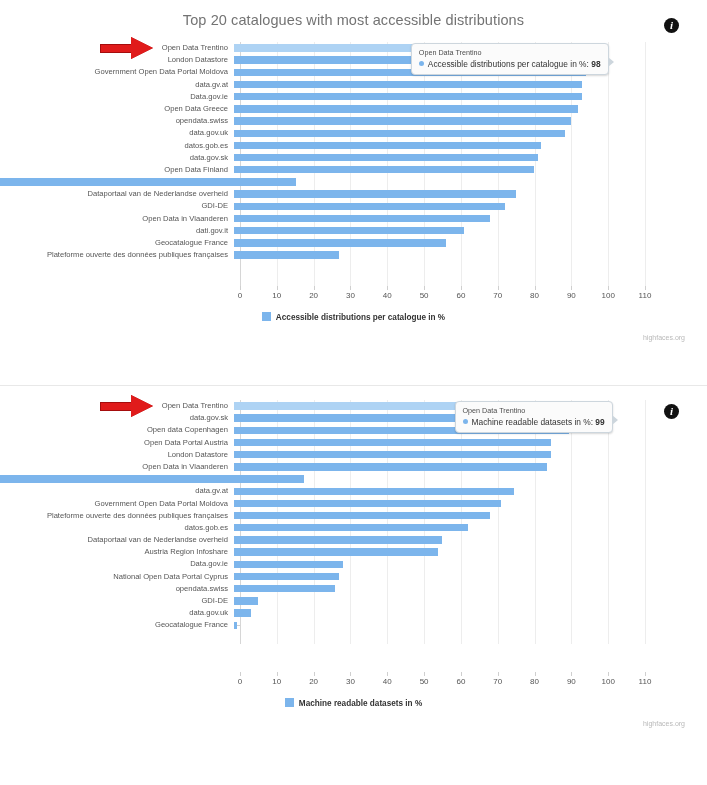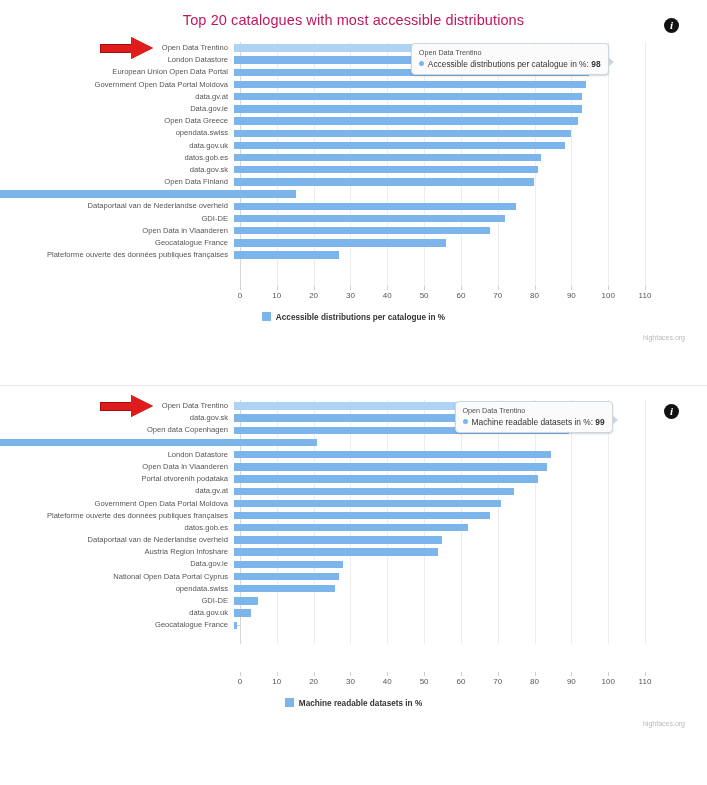--- a/index.html
+++ b/index.html
@@ -44,21 +44,21 @@
     font-weight: bold;
     font-size: 11px;
     line-height: 15px;
     text-align: center;
   }
 
   .chart-title {
     text-align: center;
     font-size: 14.5px;
     font-weight: normal;
-    color: #be185d;
+    color: #737373;
     padding-top: 12px;
     letter-spacing: 0.1px;
   }
 
   .plot {
     position: relative;
     margin-top: 14px;
     height: 256px;
   }
 
@@ -277,27 +277,20 @@
             </div>
           </div>
           <div class="row">
             <div class="cat-label">London Datastore</div>
             <div class="tickmark" style="top: 6.1px;"></div>
             <div class="bar-area">
               <div class="bar" style="width: 357.136px;"></div>
             </div>
           </div>
           <div class="row">
-            <div class="cat-label">European Union Open Data Portal</div>
-            <div class="tickmark" style="top: 6.1px;"></div>
-            <div class="bar-area">
-              <div class="bar" style="width: 355.295px;"></div>
-            </div>
-          </div>
-          <div class="row">
             <div class="cat-label">Government Open Data Portal Moldova</div>
             <div class="tickmark" style="top: 6.1px;"></div>
             <div class="bar-area">
               <div class="bar" style="width: 351.614px;"></div>
             </div>
           </div>
           <div class="row">
             <div class="cat-label">data.gv.at</div>
             <div class="tickmark" style="top: 6.1px;"></div>
             <div class="bar-area">
@@ -371,20 +364,27 @@
             <div class="tickmark" style="top: 6.1px;"></div>
             <div class="bar-area">
               <div class="bar" style="width: 270.614px;"></div>
             </div>
           </div>
           <div class="row">
             <div class="cat-label">Open Data in Vlaanderen</div>
             <div class="tickmark" style="top: 6.1px;"></div>
             <div class="bar-area">
               <div class="bar" style="width: 255.886px;"></div>
+            </div>
+          </div>
+          <div class="row">
+            <div class="cat-label">dati.gov.it</div>
+            <div class="tickmark" style="top: 6.1px;"></div>
+            <div class="bar-area">
+              <div class="bar" style="width: 230.114px;"></div>
             </div>
           </div>
           <div class="row">
             <div class="cat-label">Geocatalogue France</div>
             <div class="tickmark" style="top: 6.1px;"></div>
             <div class="bar-area">
               <div class="bar" style="width: 211.705px;"></div>
             </div>
           </div>
           <div class="row">
@@ -480,41 +480,41 @@
             </div>
           </div>
           <div class="row">
             <div class="cat-label">Open data Copenhagen</div>
             <div class="tickmark" style="top: 6.1px;"></div>
             <div class="bar-area">
               <div class="bar" style="width: 335.045px;"></div>
             </div>
           </div>
           <div class="row">
+            <div class="cat-label">Open Data Portal Austria</div>
             <div class="tickmark" style="top: 6.1px;"></div>
             <div class="bar-area">
               <div class="bar" style="width: 316.636px;"></div>
             </div>
           </div>
           <div class="row">
             <div class="cat-label">London Datastore</div>
             <div class="tickmark" style="top: 6.1px;"></div>
             <div class="bar-area">
               <div class="bar" style="width: 316.636px;"></div>
             </div>
           </div>
           <div class="row">
             <div class="cat-label">Open Data in Vlaanderen</div>
             <div class="tickmark" style="top: 6.1px;"></div>
             <div class="bar-area">
               <div class="bar" style="width: 312.955px;"></div>
             </div>
           </div>
           <div class="row">
-            <div class="cat-label">Portal otvorenih podataka</div>
             <div class="tickmark" style="top: 6.1px;"></div>
             <div class="bar-area">
               <div class="bar" style="width: 303.75px;"></div>
             </div>
           </div>
           <div class="row">
             <div class="cat-label">data.gv.at</div>
             <div class="tickmark" style="top: 6.1px;"></div>
             <div class="bar-area">
               <div class="bar" style="width: 279.818px;"></div>

